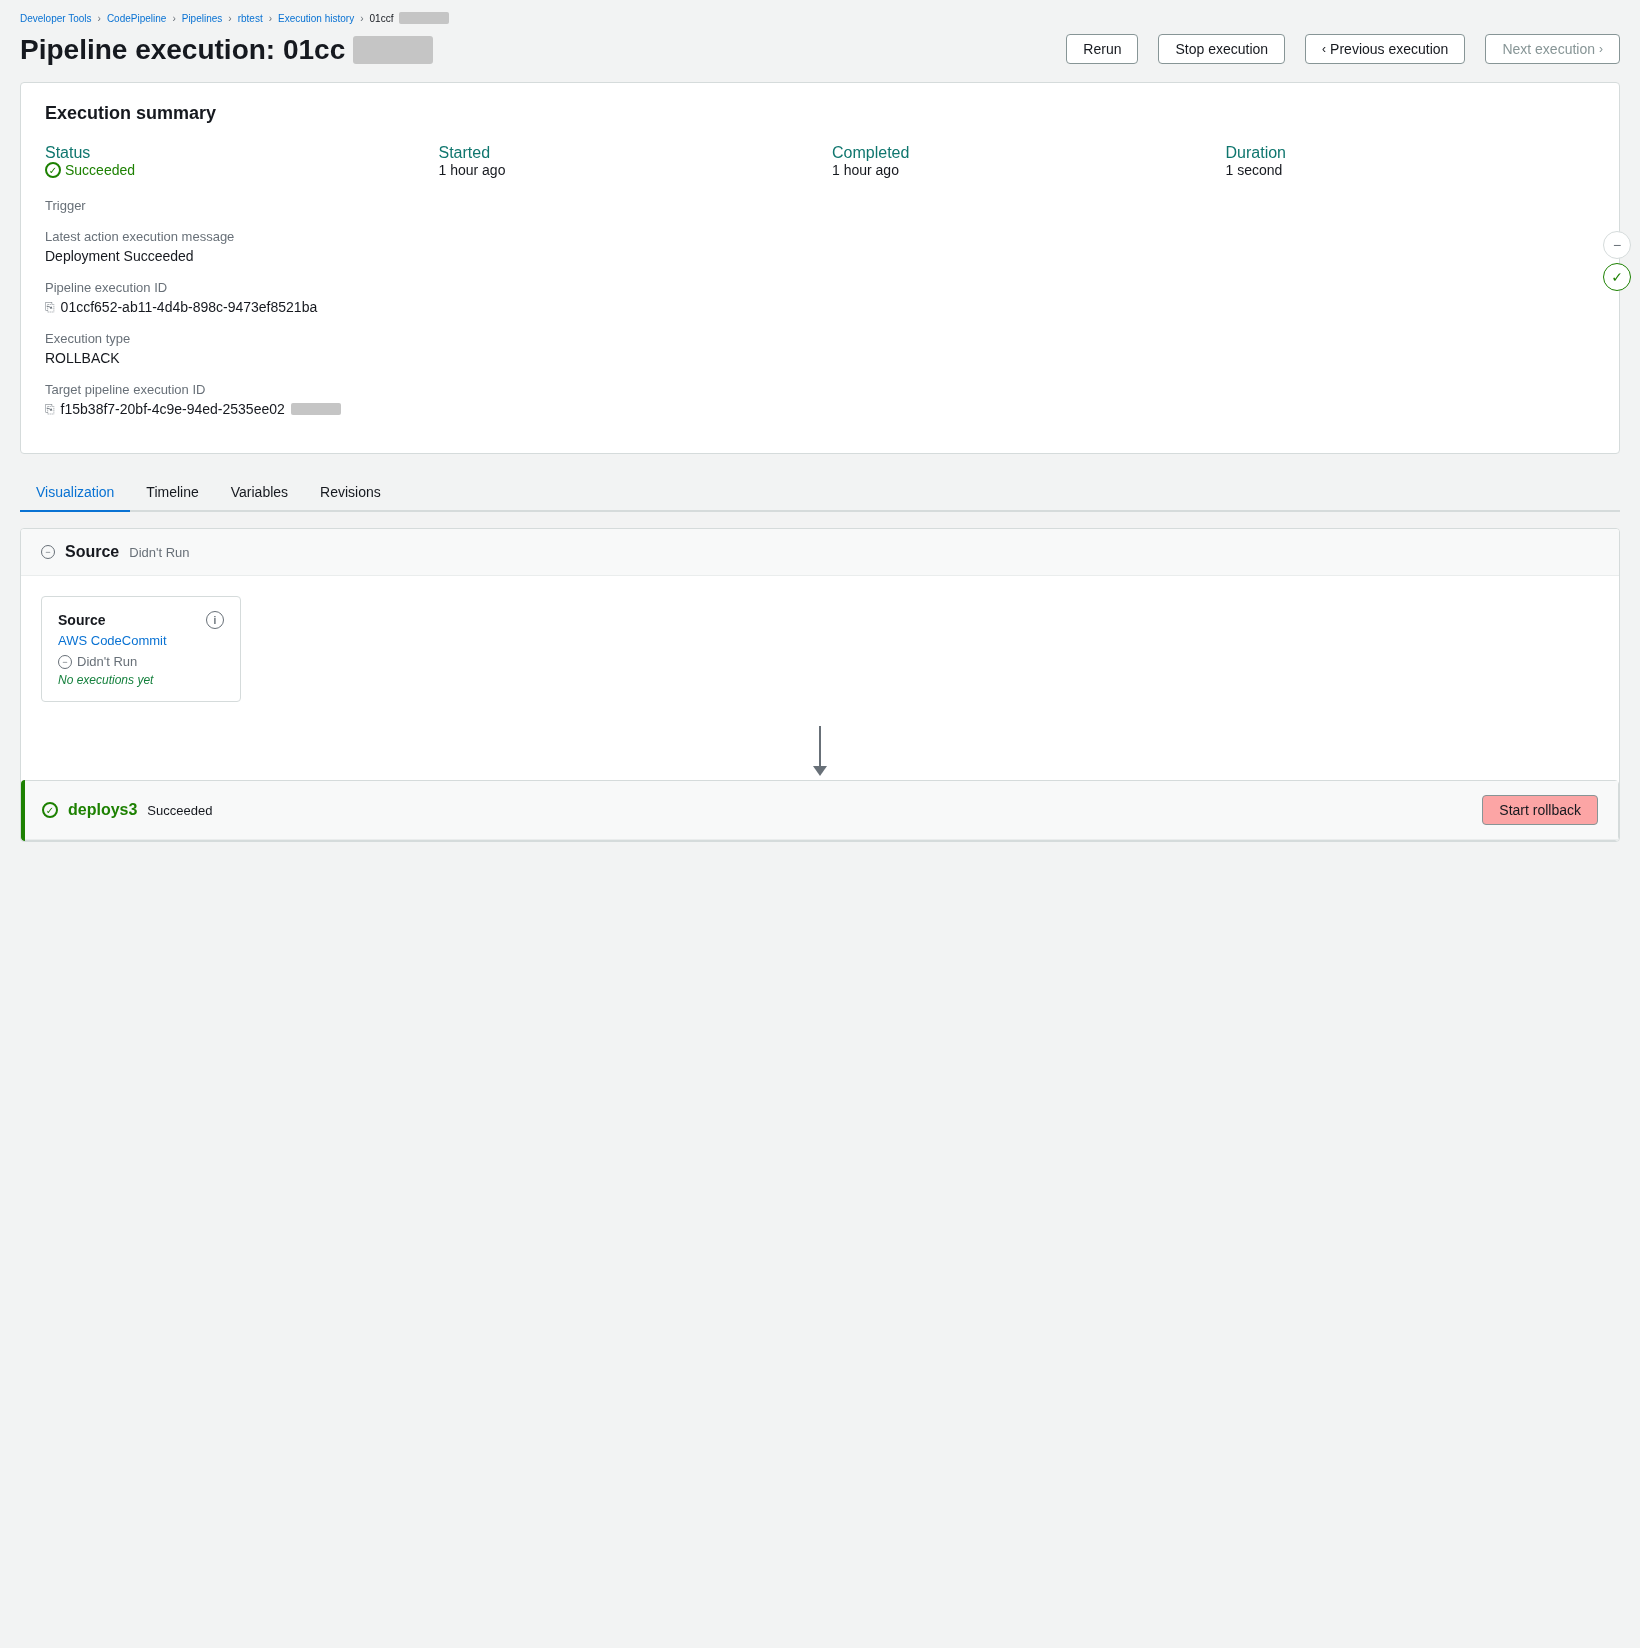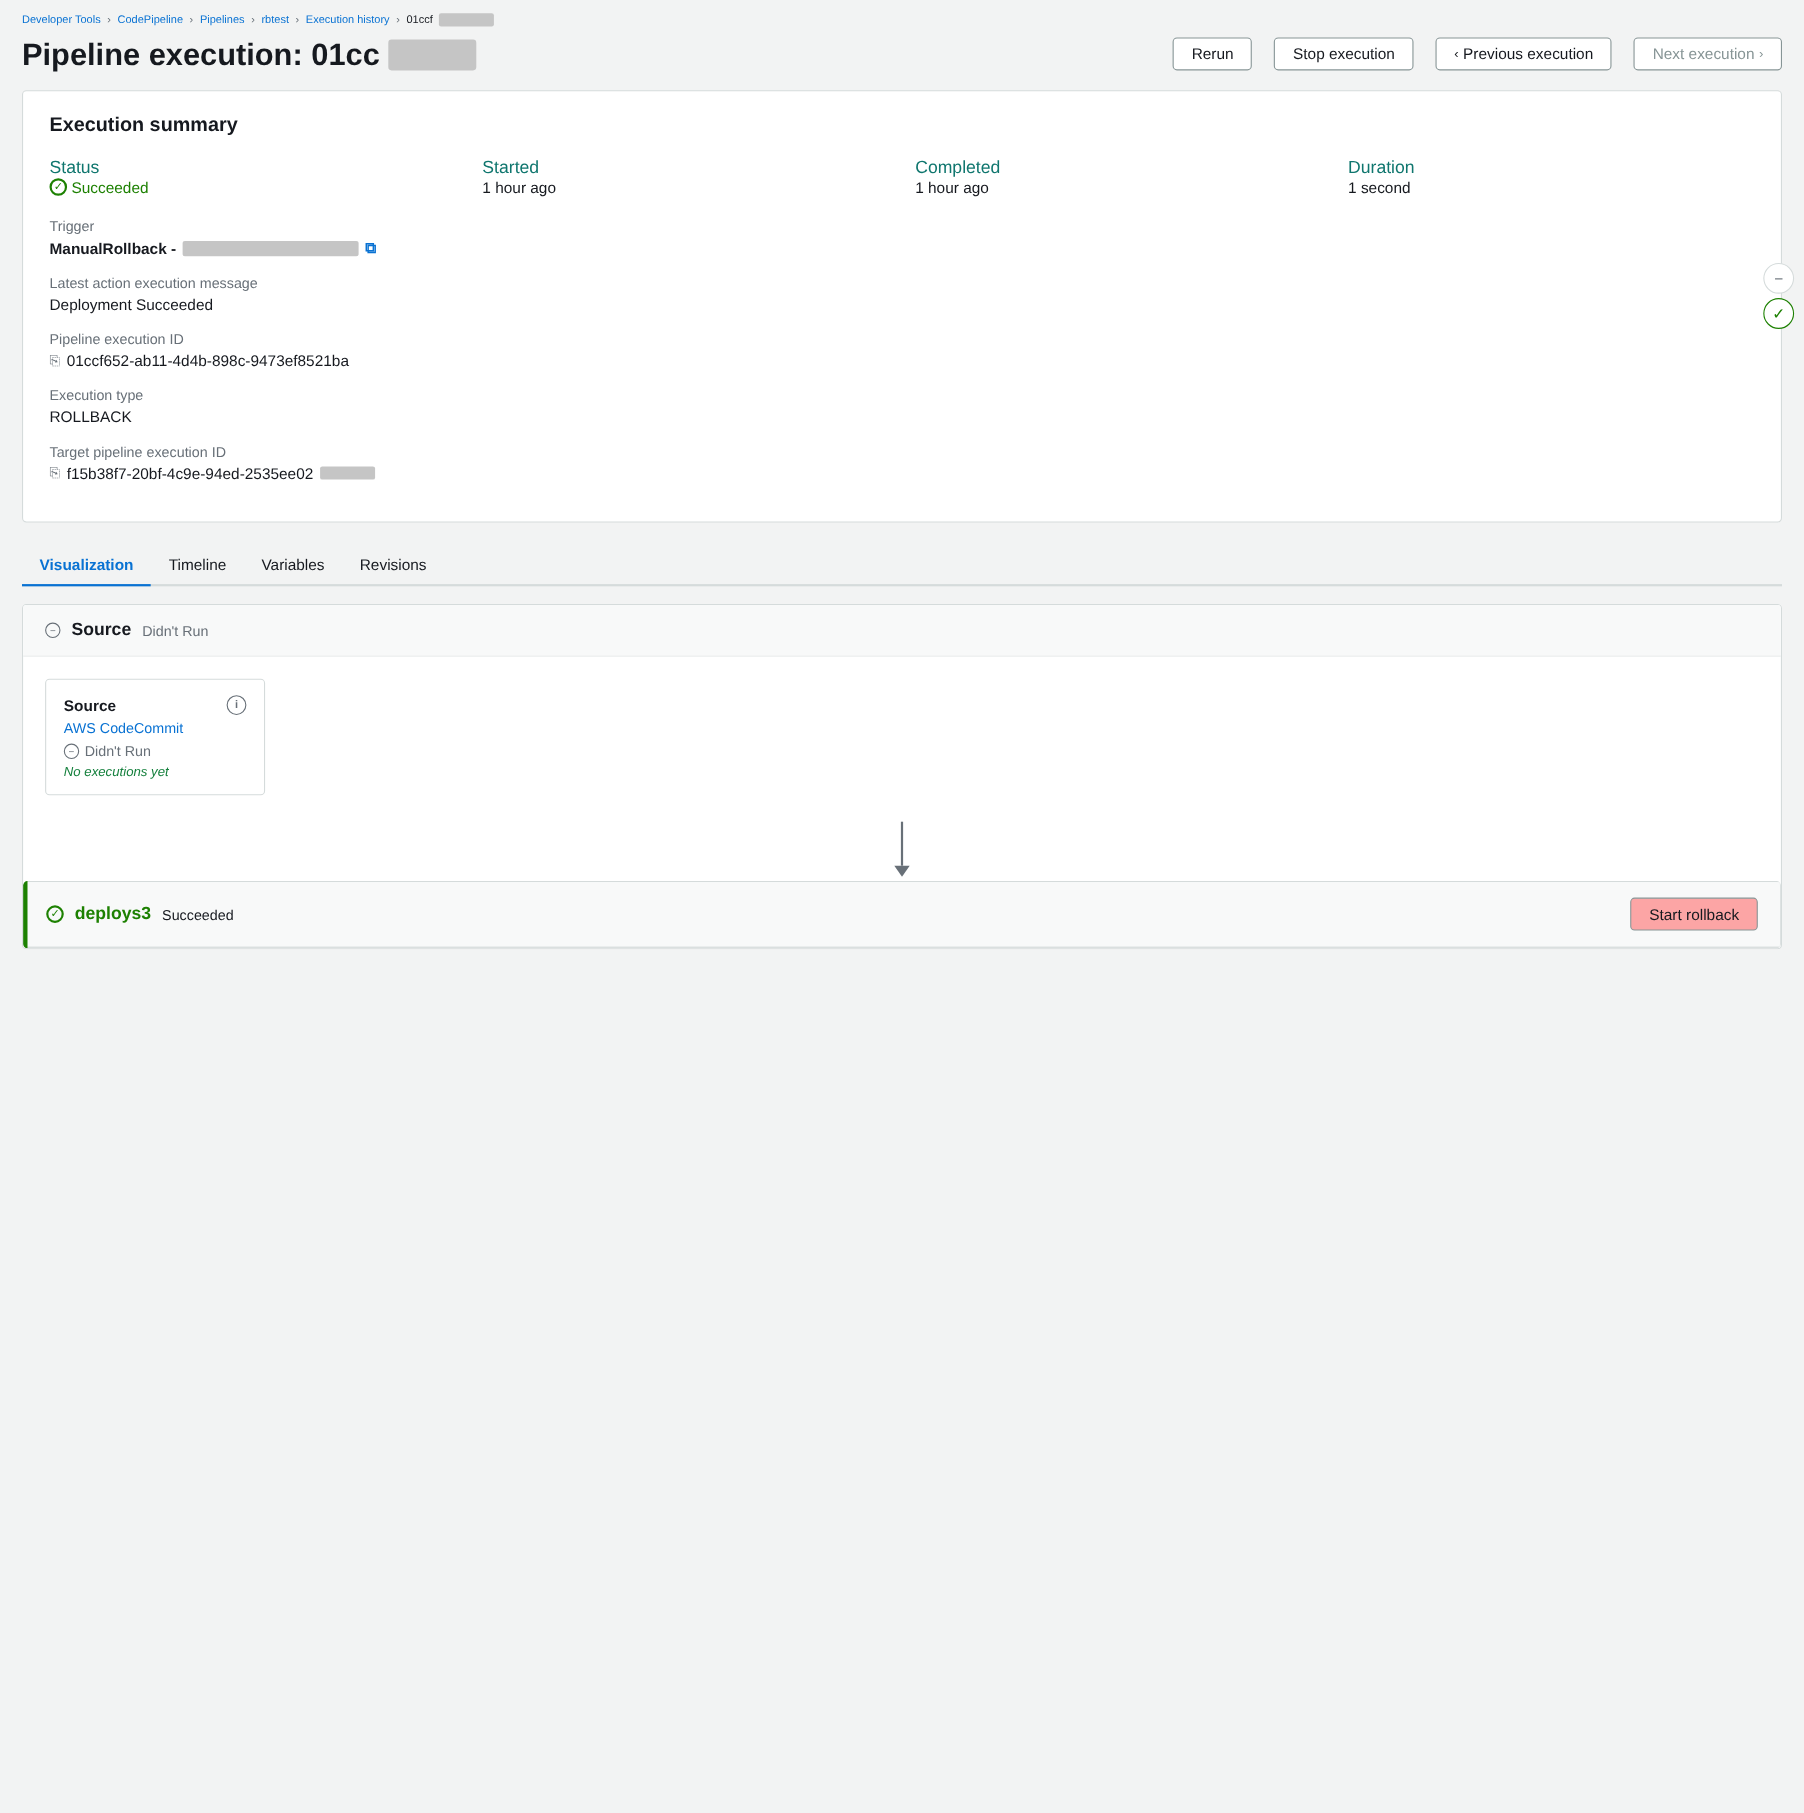--- a/index.html
+++ b/index.html
@@ -224,21 +224,21 @@
       font-size: 14px;
       cursor: pointer;
       color: #16191f;
       border-bottom: 2px solid transparent;
       margin-bottom: -2px;
       text-decoration: none;
     }
     .tab.active {
       color: #0972d3;
       border-bottom: 2px solid #0972d3;
-      font-weight: 700;
+      font-weight: 400;
     }
 
     
     .viz-area {
       background: #fff;
       border: 1px solid #d5dbdb;
       border-radius: 4px;
       margin-top: 16px;
       overflow: hidden;
     }
@@ -469,25 +469,20 @@
       </div>
 
       <div class="summary-field">
         <label>Duration</label>
         <div class="value">1 second</div>
       </div>
     </div>
 
     <div class="detail-section">
       <label>Trigger</label>
-      <div class="trigger-value">
-        <span>ManualRollback -</span>
-        <span class="blurred-link"></span>
-        <span class="external-link-icon">⧉</span>
-      </div>
     </div>
 
     <div class="detail-section">
       <label>Latest action execution message</label>
       <div class="value">Deployment Succeeded</div>
     </div>
 
     <div class="detail-section">
       <label>Pipeline execution ID</label>
       <div class="id-row">

